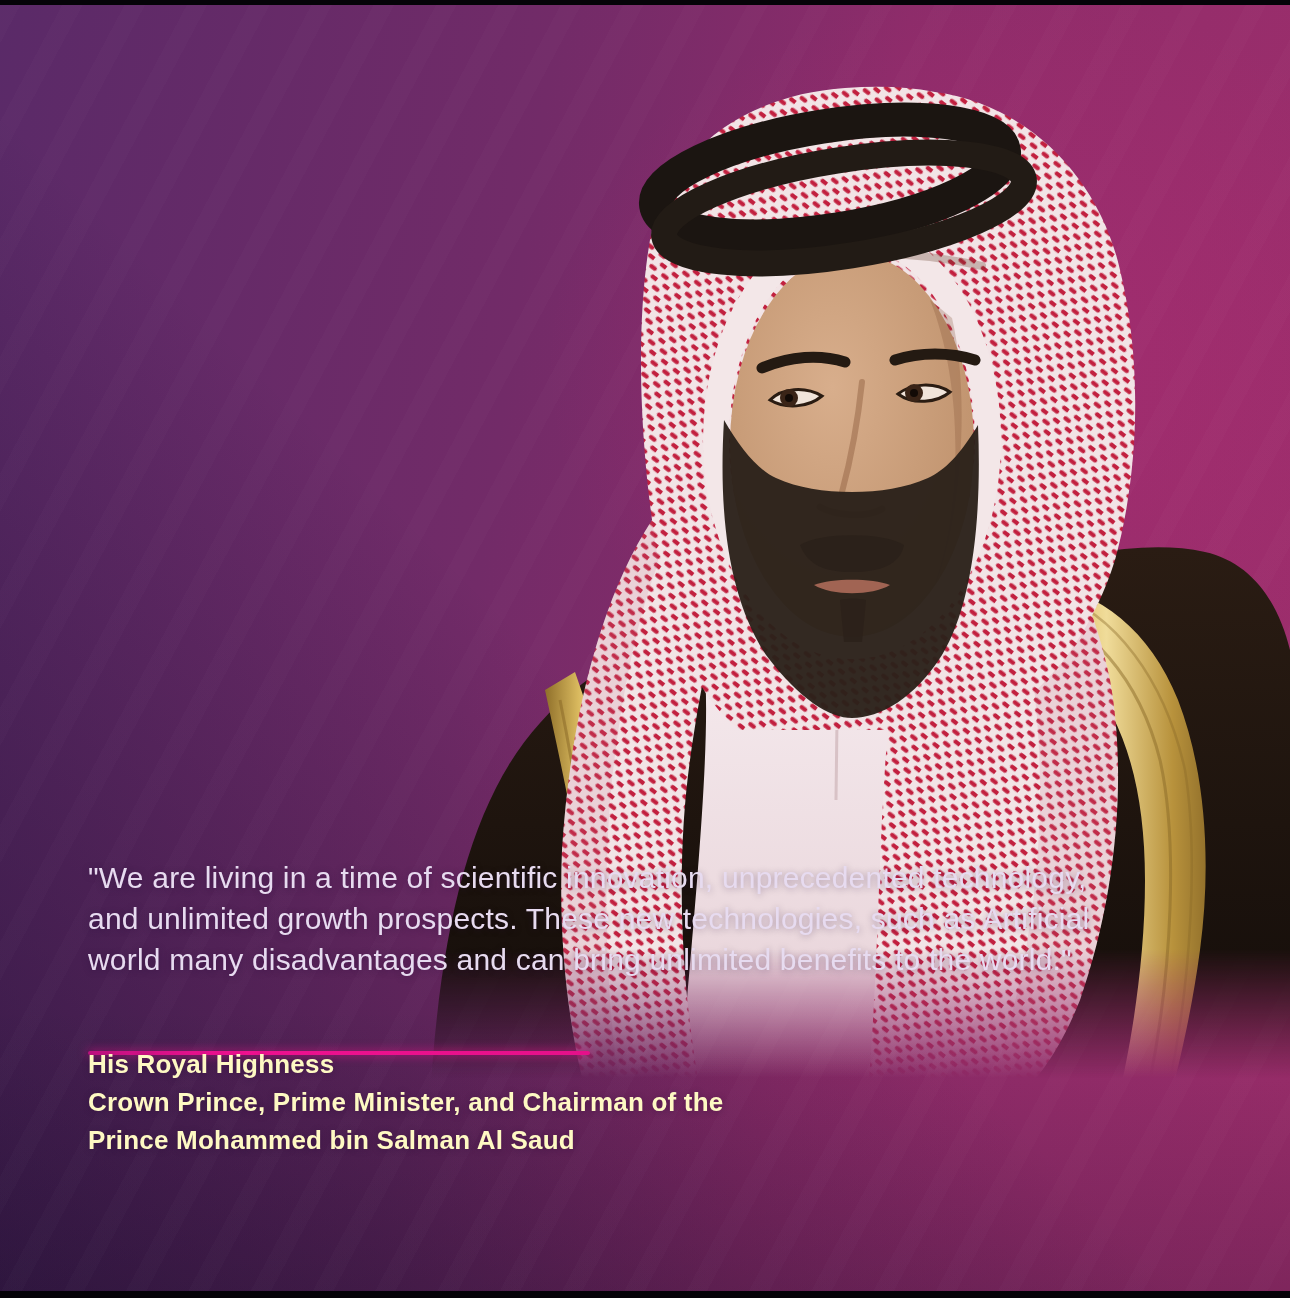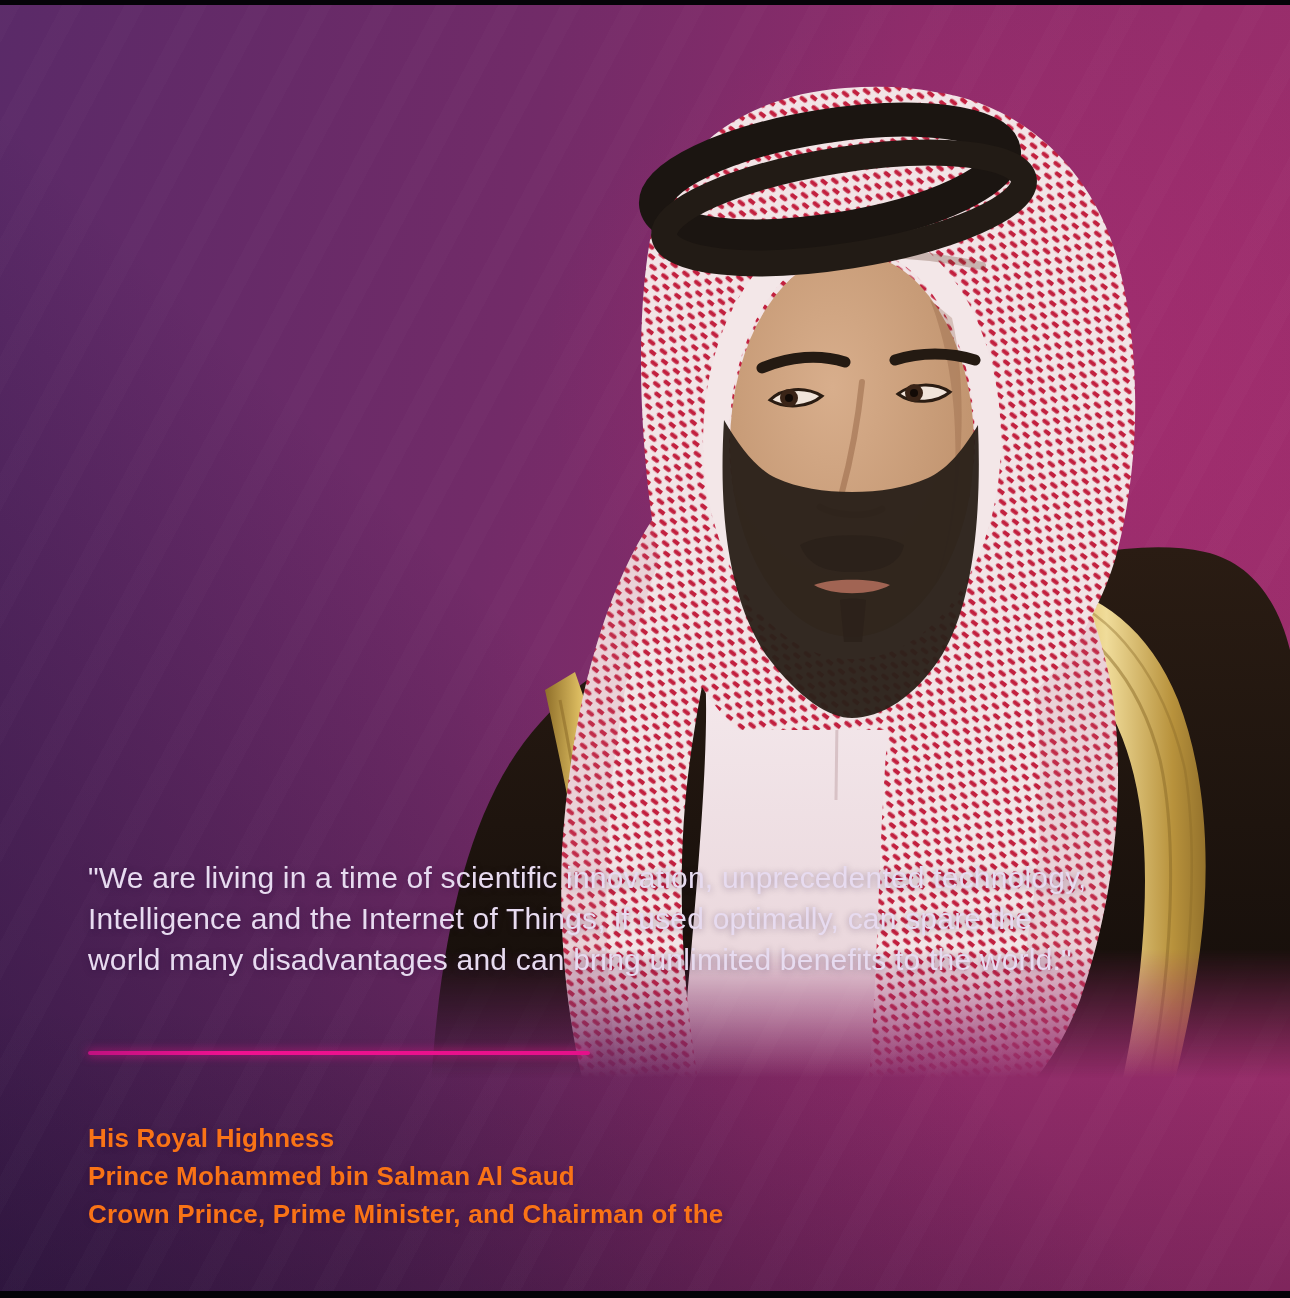--- a/index.html
+++ b/index.html
@@ -27,22 +27,22 @@
     letter-spacing:0.2px;text-shadow:0 1px 7px rgba(35,5,55,0.35);
   }
   .quote .ln{white-space:nowrap;}
   .divider{
     position:absolute;left:88px;top:1051px;width:502px;height:4px;z-index:3;
     border-radius:2px;
     background:linear-gradient(90deg,#c01180 0%, #ef1190 28%, #e5108a 100%);
     box-shadow:0 0 10px 1px rgba(236,20,140,0.55);
   }
   .attrib{
-    position:absolute;left:88px;top:1119px;z-index:3;
-    color:#f97316;font-size:26px;line-height:38px;font-weight:700;
+    position:absolute;left:88px;top:1045px;z-index:3;
+    color:#fef9c3;font-size:26px;line-height:38px;font-weight:700;
     letter-spacing:0.2px;text-shadow:0 1px 6px rgba(35,5,55,0.35);
   }
   .attrib .ln{white-space:nowrap;}
 </style>
 </head>
 <body>
 
 <div class="stage">
 
   <div class="bg"></div>
@@ -205,27 +205,27 @@
         C 824 572 808 565 800 545 Z"></path>
       <path fill="#b5705d" opacity="0.85" d="
         M 814 585 C 832 578 872 578 890 585 C 872 596 832 596 814 585 Z"></path>
       <path fill="#2b211a" opacity="0.85" d="
         M 840 600 C 848 598 858 598 866 600 L 862 642 L 844 642 Z"></path>
     </g>
   </svg>
 
   <div class="quote">
     <div class="ln">"We are living in a time of scientific innovation, unprecedented technology,</div>
-    <div class="ln">Intelligence and the Internet of Things, if used optimally, can spare the</div>
+    <div class="ln">and unlimited growth prospects. These new technologies, such as Artificial</div>
     <div class="ln">world many disadvantages and can bring unlimited benefits to the world."</div>
   </div>
 
   <div class="divider"></div>
 
   <div class="attrib">
     <div class="ln">His Royal Highness</div>
+    <div class="ln">Crown Prince, Prime Minister, and Chairman of the</div>
     <div class="ln">Prince Mohammed bin Salman Al Saud</div>
-    <div class="ln">Crown Prince, Prime Minister, and Chairman of the</div>
   </div>
 
   <div class="bar top"></div>
   <div class="bar bottom"></div>
 </div>
 
 </body></html>

